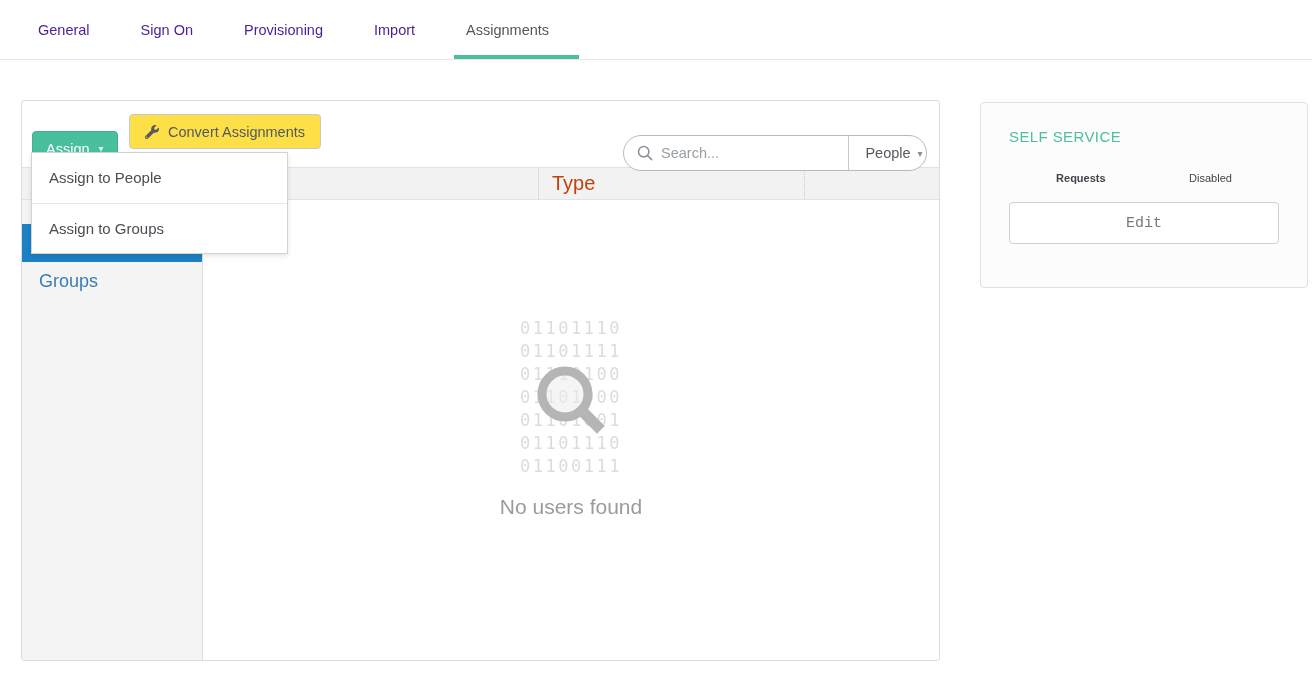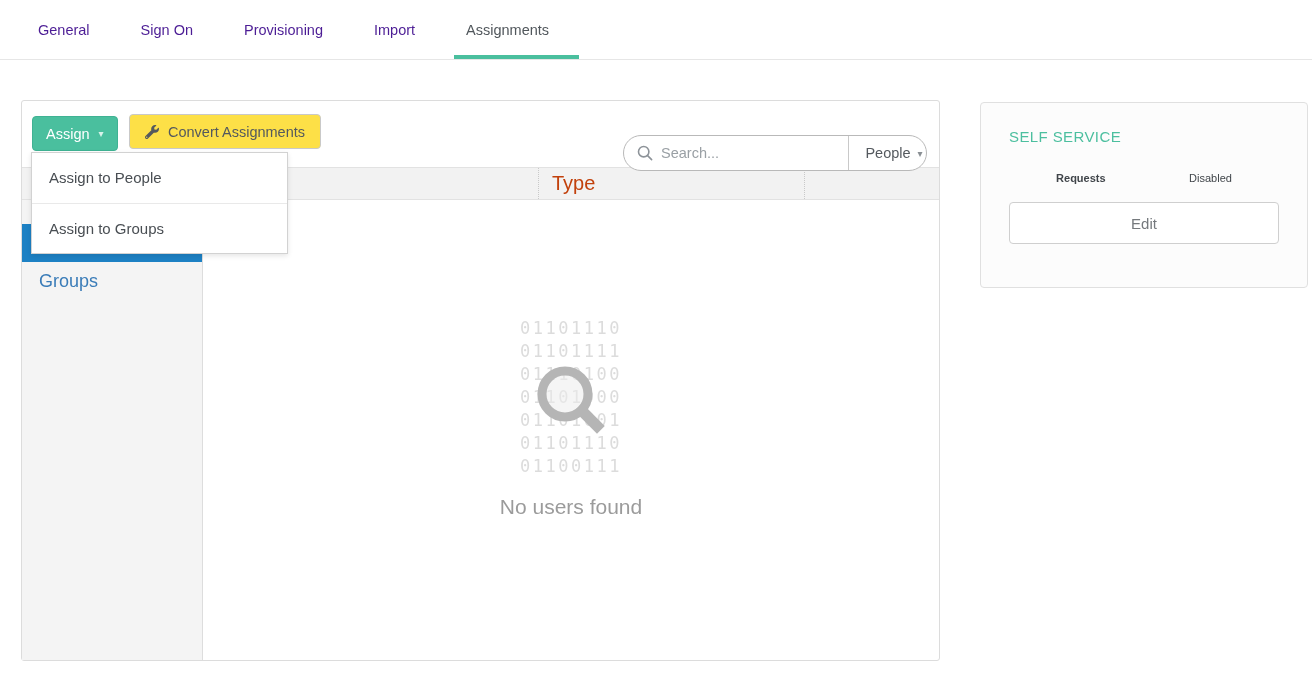--- a/index.html
+++ b/index.html
@@ -14,21 +14,21 @@
   .tab.active { color:#51575c; }
   .tab.active::after { content:""; position:absolute; left:0; right:-18px; bottom:0;
     height:4px; background:#4abf9e; }
 
   
   .panel { position:absolute; left:21px; top:100px; width:919px; height:561px;
     background:#fff; border:1px solid #dcdcdc; border-radius:3px;
     display:flex; flex-direction:column; }
 
   .toolbar { position:relative; height:66px; flex:0 0 auto; }
-  .btn-assign { position:absolute; left:10px; top:15px; height:35px; padding:0 13px;
+  .btn-assign { position:absolute; left:10px; top:30px; height:35px; padding:0 13px;
     background:#4abf9e; border:1px solid #3fb293; border-radius:4px; color:#fff;
     font-size:14.5px; font-family:inherit; display:flex; align-items:center; gap:9px; cursor:pointer; }
   .btn-assign .caret { font-size:10px; color:#d9f2ea; }
   .btn-convert { position:absolute; left:107px; top:13px; height:35px; padding:0 15px;
     background:#fde047; border:1px solid #c9c9c9; border-radius:4px; color:#54595e;
     font-size:14.5px; font-family:inherit; display:flex; align-items:center; gap:9px; cursor:pointer; }
   .search-wrap { position:absolute; right:12px; top:12px; width:304px; height:36px;
     border:1px solid #b9b9b9; border-radius:18px; background:#fff; display:flex; overflow:hidden;margin-top:22px; }
   .search-left { flex:1; display:flex; align-items:center; padding-left:13px; gap:8px; }
   .search-left input { border:none; outline:none; flex:1; min-width:0; font-size:14.5px;
@@ -65,21 +65,21 @@
     color:#494e53; cursor:pointer; background:#fff; }
   .menu-item + .menu-item { border-top:1px solid #e9e9e9; }
 
   
   .selfservice { position:absolute; left:980px; top:102px; width:328px; height:186px;
     background:#fcfcfc; border:1px solid #e0e0e0; border-radius:4px; padding:25px 28px; }
   .ss-title { font-size:15px; color:#4cbf9f; letter-spacing:.4px; margin-bottom:27px; }
   .ss-row { display:flex; font-size:11px; color:#40454a; margin-bottom:18px;justify-content:center; }
   .ss-label { font-weight:bold; width:133px; }
   .btn-edit { width:100%; height:42px; background:#fff; border:1px solid #cfcfcf;
-    border-radius:4px; font-size:15px; font-family:Liberation Sans, sans-serif; color:#75797d; cursor:pointer; }
+    border-radius:4px; font-size:15px; font-family:Liberation Mono, monospace; color:#75797d; cursor:pointer; }
 </style>
 </head>
 <body>
 
 <div class="tabbar">
   <div class="tab">General</div>
   <div class="tab">Sign On</div>
   <div class="tab">Provisioning</div>
   <div class="tab">Import</div>
   <div class="tab active">Assignments</div>

